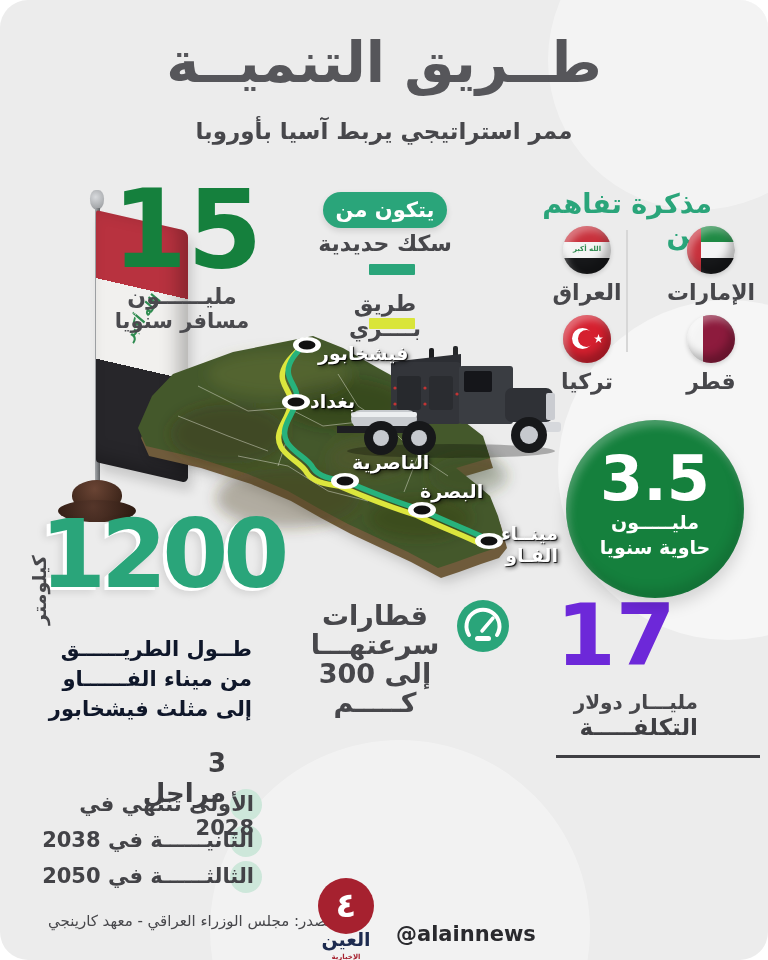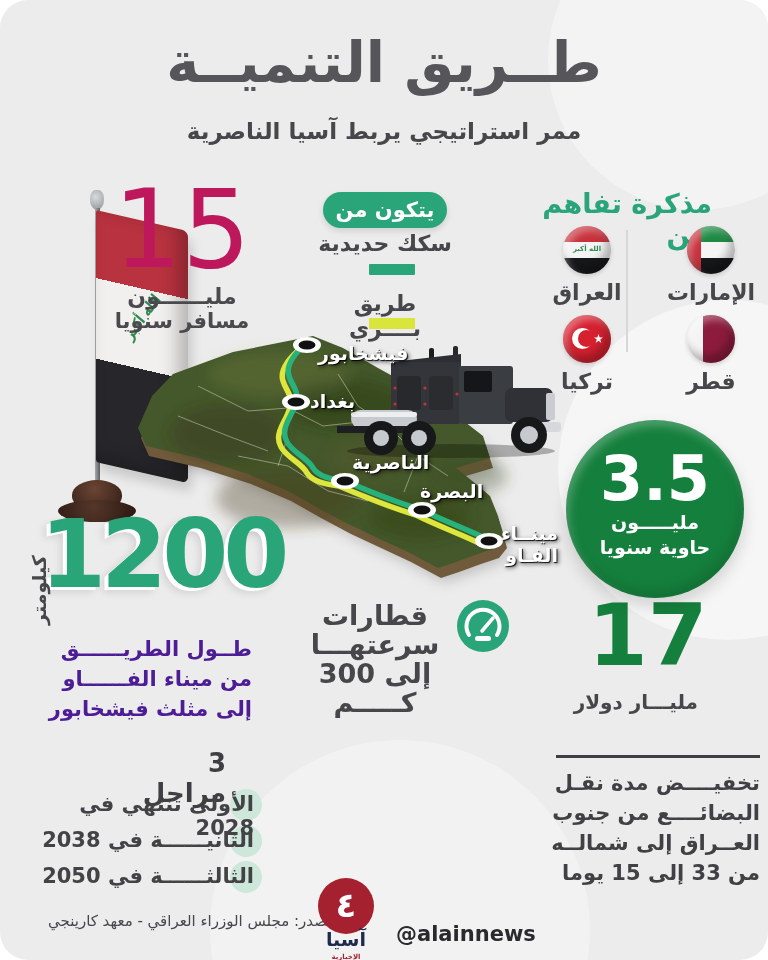--- a/index.html
+++ b/index.html
@@ -27,21 +27,21 @@
   .pole{position:absolute;left:65px;top:18px;width:5px;height:296px;background:linear-gradient(90deg,#a8abae,#5f6265);}
   .base-dome{position:absolute;left:42px;top:290px;width:50px;height:30px;background:radial-gradient(circle at 45% 30%, #6a4434,#341f15);border-radius:50% 50% 45% 45%;}
   .base-disc{position:absolute;left:28px;top:310px;width:78px;height:22px;background:radial-gradient(circle at 45% 30%, #55362a,#2a1810);border-radius:50%;}
   .cloth{position:absolute;left:66px;top:20px;width:92px;height:252px;transform:skewY(13deg);transform-origin:top left;border-radius:3px 6px 6px 3px;
     background:linear-gradient(to bottom,#b8323f 0 27%,#f1f0ee 27% 59%,#27262a 59%);
     box-shadow:inset -10px -6px 18px rgba(0,0,0,0.25), 4px 8px 10px rgba(0,0,0,0.15);}
   .cloth-text{position:absolute;left:6px;top:88px;width:80px;text-align:center;color:#2e8b4f;font-weight:700;font-size:14px;transform:rotate(-58deg);}
 
   
   .pass{left:112px;top:176px;width:140px;text-align:center;}
-  .pass .val{font-size:108px;font-weight:400;color:#be185d;line-height:1;}
+  .pass .val{font-size:108px;font-weight:700;color:#15803d;line-height:1;}
   .pass .unit{font-size:22px;font-weight:700;margin-top:0px;}
   .pass .lab{font-size:21px;font-weight:700;}
 
   
   .pill{left:323px;top:192px;width:124px;height:36px;background:#2aa57a;border-radius:18px;
     display:flex;align-items:center;justify-content:center;color:#fff;font-size:21px;font-weight:700;
     box-shadow:0 3px 6px rgba(0,0,0,0.12);}
   .comp-label{width:140px;text-align:center;font-size:22px;font-weight:700;color:#47474b;}
   .comp1{left:315px;top:231px;}
   .comp2{left:315px;top:291px;}
@@ -82,28 +82,28 @@
   .big-circle{border-radius:50%;background:#15803d;color:#fff;text-align:center;z-index:3;
     box-shadow:0 8px 16px rgba(0,0,0,0.15), inset 3px 6px 8px rgba(255,255,255,0.25), inset -4px -8px 12px rgba(0,0,0,0.12);}
   .circ-cont{left:566px;top:420px;width:178px;height:178px;}
   .circ-cont .val{font-size:62px;font-weight:800;line-height:1;padding-top:28px;}
   .circ-cont .unit,.circ-cont .lab{font-size:19px;font-weight:700;line-height:25px;}
 
   
   .len-val{left:40px;top:500px;width:225px;text-align:center;font-size:95px;font-weight:800;color:#2aa57a;line-height:1.15;letter-spacing:-5px;
     text-shadow:-4px 3px 0 #ffffff, -6px 5px 8px rgba(0,0,0,0.12);z-index:2;}
   .len-unit{left:-40px;top:578px;width:160px;height:24px;text-align:center;transform:rotate(-90deg);font-size:19px;font-weight:700;color:#47474b;z-index:2;}
-  .len-desc{left:26px;top:634px;width:226px;text-align:right;font-size:21px;font-weight:700;color:#4c1d95;line-height:30px;direction:rtl;}
+  .len-desc{left:26px;top:634px;width:226px;text-align:right;font-size:21px;font-weight:700;color:#0f172a;line-height:30px;direction:rtl;}
 
   
   .train-text{left:298px;top:601px;width:154px;text-align:center;font-size:27px;font-weight:700;color:#47474b;line-height:29px;direction:rtl;}
   .gauge{left:456px;top:599px;width:54px;height:54px;}
 
   
-  .cost-val{left:556px;top:586px;width:96px;text-align:center;font-size:86px;font-weight:800;color:#15803d;line-height:1.15;margin-left:32px;}
+  .cost-val{left:556px;top:586px;width:96px;text-align:center;font-size:86px;font-weight:800;color:#6d28d9;line-height:1.15;}
   .cost-unit{left:560px;top:690px;width:138px;text-align:right;font-size:20px;font-weight:700;color:#47474b;direction:rtl;}
   .cost-lab{left:560px;top:714px;width:138px;text-align:right;font-size:23px;font-weight:800;color:#3f3f43;direction:rtl;}
 
   
   .circ-rev{left:310px;top:690px;width:182px;height:182px;}
   .circ-rev .val{font-size:56px;font-weight:800;line-height:1;padding-top:34px;}
   .circ-rev .unit,.circ-rev .lab{font-size:20px;font-weight:700;line-height:27px;}
 
   
   .ph-heading{left:128px;top:748px;width:98px;text-align:right;font-size:26px;font-weight:800;color:#3f3f43;direction:rtl;}
@@ -126,21 +126,21 @@
 </head>
 <body>
 
 <div class="poster">
 
   <div class="wm wm1"></div>
   <div class="wm wm2"></div>
   <div class="wm wm3"></div>
 
   <div class="abs title" dir="rtl">طــريق التنميــة</div>
-  <div class="abs subtitle" dir="rtl">ممر استراتيجي يربط آسيا الناصرية</div>
+  <div class="abs subtitle" dir="rtl">ممر استراتيجي يربط آسيا بأوروبا</div>
 
   <div class="abs flag-stand">
     <div class="finial"></div>
     <div class="pole"></div>
     <div class="cloth">
       <div class="cloth-text" dir="rtl">الله أكبر</div>
     </div>
     <div class="base-dome"></div>
     <div class="base-disc"></div>
   </div>
@@ -311,45 +311,40 @@
     <svg width="54" height="54" viewBox="0 0 54 54">
       <circle cx="27" cy="27" r="26" fill="#2aa57a"></circle>
       <path d="M13,36 A16.5,16.5 0 1 1 41,36" fill="none" stroke="#fff" stroke-width="4" stroke-linecap="round"></path>
       <line x1="26" y1="32" x2="37" y2="19" stroke="#fff" stroke-width="3.5" stroke-linecap="round"></line>
       <rect x="19" y="37" width="16" height="5" rx="2.5" fill="#fff"></rect>
     </svg>
   </div>
 
   <div class="abs cost-val">17</div>
   <div class="abs cost-unit">مليـــار دولار</div>
+  <div class="abs cost-lab">التكلفـــــة</div>
 
 
   <div class="abs ph-heading">3 مراحل</div>
   <div class="abs ph-row ph1">
     <span class="dot"></span>
     <span class="txt">الأولى تنتهي في 2028</span>
   </div>
   <div class="abs ph-row ph2">
     <span class="dot"></span>
     <span class="txt">الثانيــــــة في 2038</span>
   </div>
   <div class="abs ph-row ph3">
     <span class="dot"></span>
     <span class="txt">الثالثــــــة في 2050</span>
   </div>
 
   <div class="abs red-divider"></div>
-  <div class="abs red-text">
-    <div>تخفيــــض مدة نقـل</div>
-    <div>البضائــــع من جنوب</div>
-    <div>العــراق إلى شمالــه</div>
-    <div>من 33 إلى 15 يوما</div>
-  </div>
 
   <div class="abs source">المصدر: مجلس الوزراء العراقي - معهد كارينجي</div>
   <div class="abs logo-circle">٤</div>
   <div class="abs brand">
-    <span>آسيا</span>
+    <span>العين</span>
     <span class="sub">الإخبارية</span>
   </div>
   <div class="abs handle">@alainnews</div>
 
 </div>
 
 </body></html>

